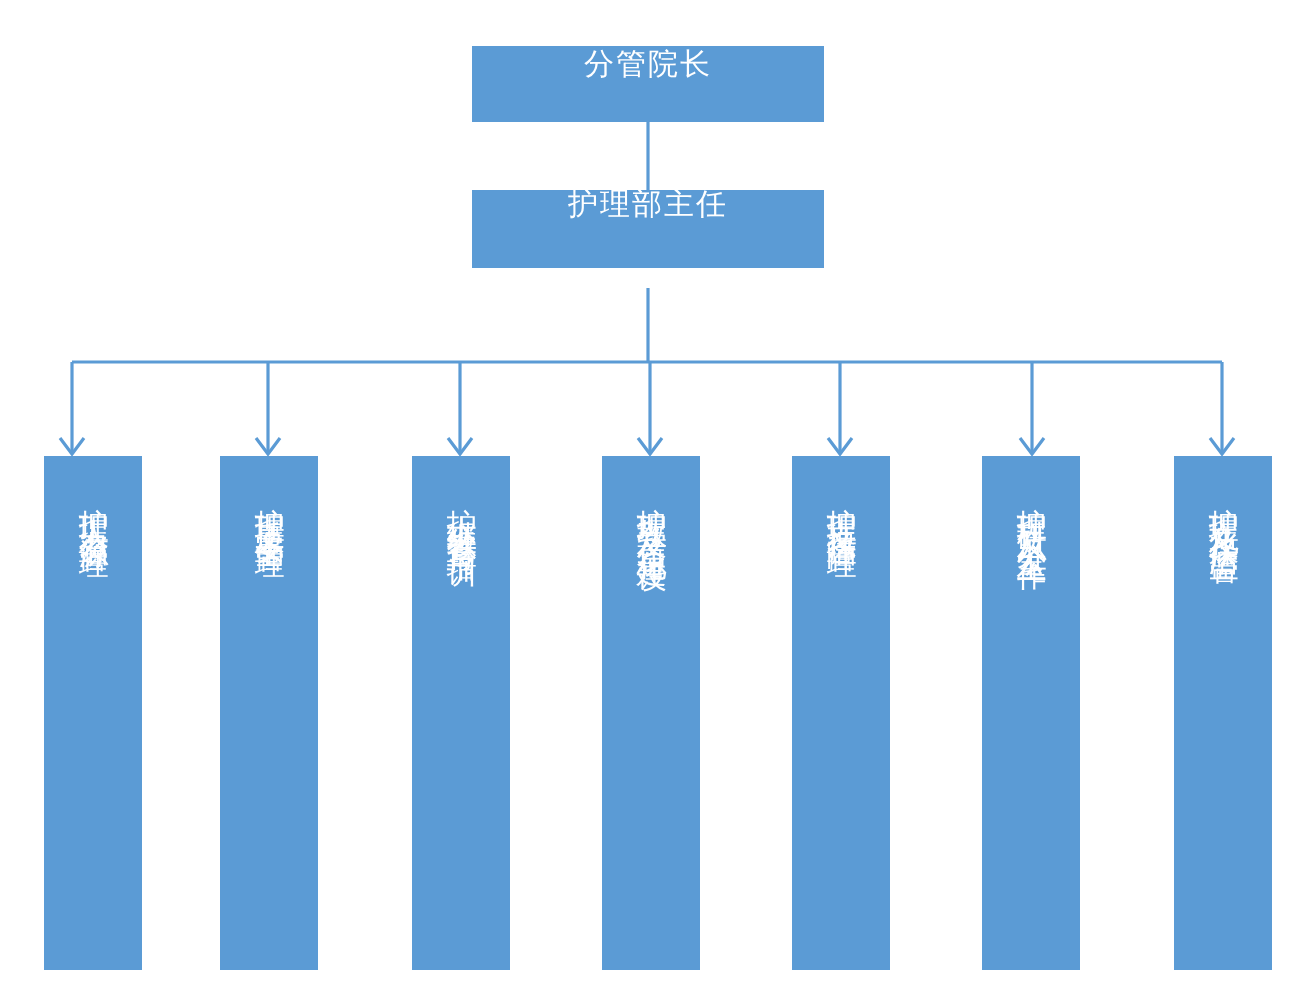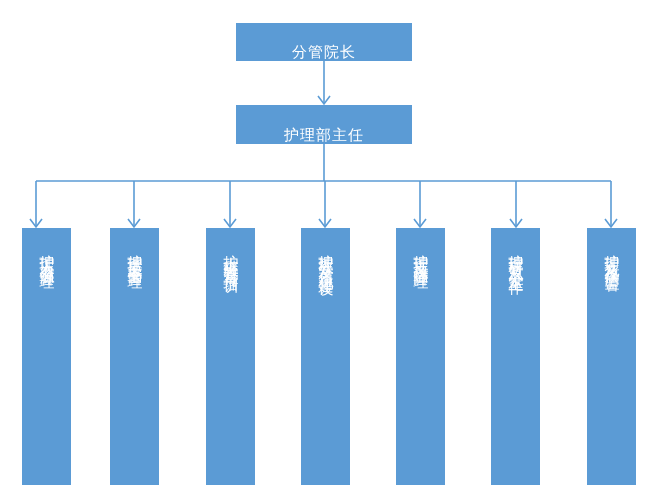--- a/index.html
+++ b/index.html
@@ -18,21 +18,21 @@
     width: 657px;
     height: 499px;
     background: #ffffff;
   }
   .node {
     position: absolute;
     background: #5B9BD5;
     color: #ffffff;
     box-sizing: border-box;
     display: flex;
-    align-items: flex-end;
+    align-items: flex-start;
     justify-content: center;
     text-align: center;
   }
   .node.level-1,
   .node.level-2 {
     font-size: 15px;
     letter-spacing: 1px;
     line-height: 1.2;
   }
   .node.leaf {
@@ -92,21 +92,21 @@
 
       <line x1="611" y1="181" x2="611" y2="227"></line>
       <polyline points="605,219 611,227 617,219"></polyline>
     </g>
   </svg>
 
   <div class="node level-1" style="left:236px; top:23px; width:176px; height:38px;">
     <span>分管院长</span>
   </div>
 
-  <div class="node level-2" style="left:236px; top:105px; width:176px; height:39px;">
+  <div class="node level-2" style="left:236px; top:95px; width:176px; height:39px;font-family:Liberation Mono, monospace;">
     <span>护理部主任</span>
   </div>
 
   <div class="node leaf" style="left:22px; top:228px; width:49px; height:257px;">
     <span class="vtext">护理人力资源管理</span>
   </div>
 
   <div class="node leaf" style="left:110px; top:228px; width:49px; height:257px;">
     <span class="vtext">护理质量安全管理</span>
   </div>

